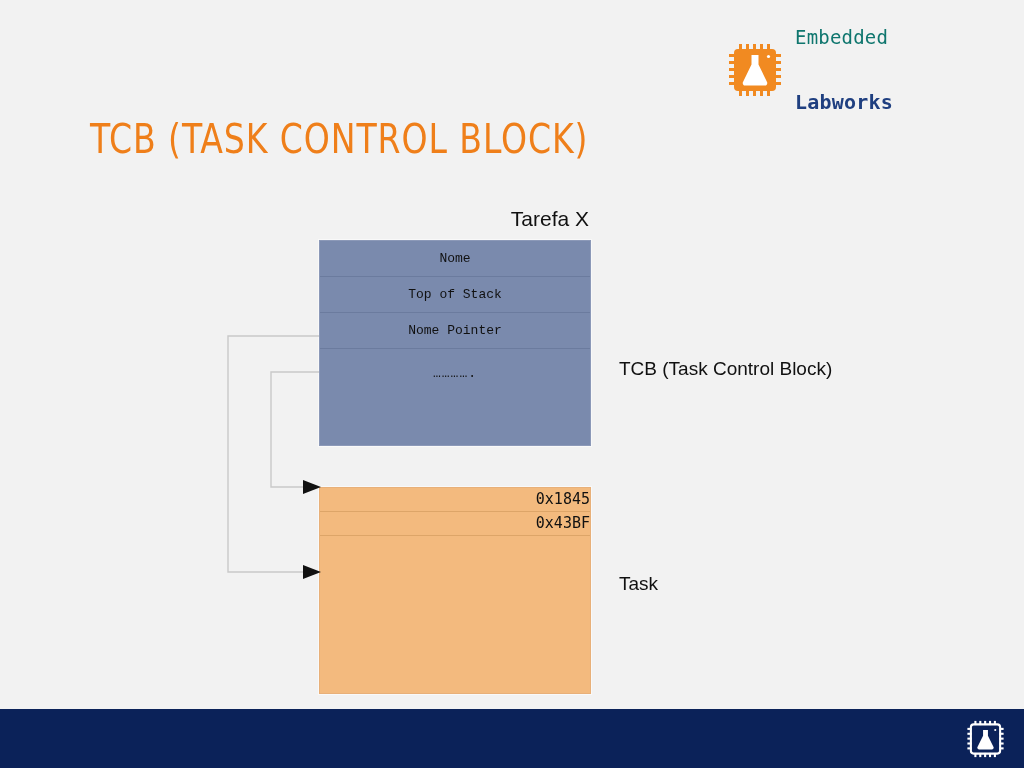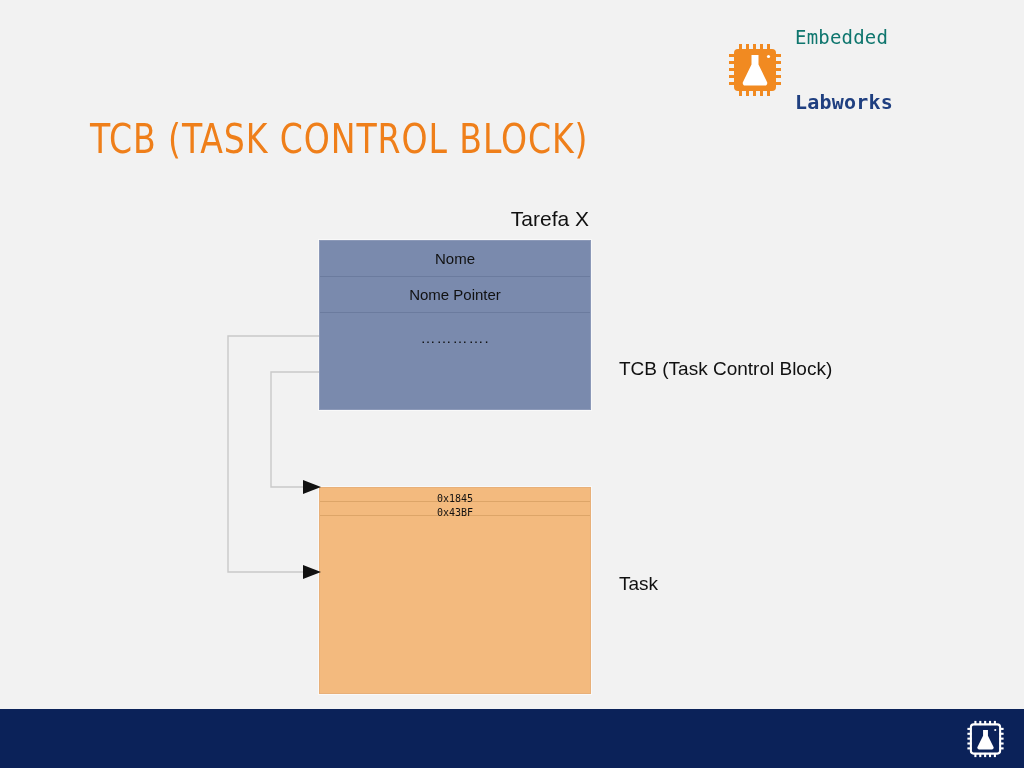--- a/index.html
+++ b/index.html
@@ -87,48 +87,49 @@
     top: 240px;
     width: 270px;
     background: #7a8aad;
     border: 1px solid #8c99b8;
     box-shadow: 0 0 0 1px rgba(255,255,255,0.55);
   }
   .tcb-row {
     height: 36px;
     line-height: 36px;
     text-align: center;
-    font-size: 15px;
+    font-size: 13px;
     color: #111;
     border-bottom: 1px solid #6b7b9e;
     box-sizing: border-box;
+    font-family: Liberation Mono, monospace;
   }
   .tcb-row.tall {
     height: 96px;
     line-height: 50px;
     border-bottom: none;
     letter-spacing: 1px;
   }
 
   .stack-block {
     position: absolute;
     left: 319px;
     top: 487px;
     width: 270px;
     height: 205px;
     background: #f3ba7e;
     border: 1px solid #e8b079;
     box-shadow: 0 0 0 1px rgba(255,255,255,0.55);
   }
   .stack-row {
-    height: 14px;
+    height: 24px;
     line-height: 22px;
-    text-align: center;
+    text-align: right;
     font-family: "DejaVu Sans Mono", monospace;
-    font-size: 10px;
+    font-size: 15px;
     color: #111;
     border-bottom: 1px solid #dda568;
     box-sizing: border-box;
   }
 
   
   .connector-svg {
     position: absolute;
     left: 0;
     top: 0;
@@ -204,20 +205,21 @@
 </div>
 
 <div class="slide-title">TCB (TASK CONTROL BLOCK)</div>
 
 <div class="diagram">
 
   <div class="task-label">Tarefa X</div>
 
   <div class="tcb-block">
     <div class="tcb-row">Nome</div>
+    <div class="tcb-row">Top of Stack</div>
     <div class="tcb-row">Nome Pointer</div>
     <div class="tcb-row tall">………….</div>
   </div>
 
   <div class="stack-block">
     <div class="stack-row">0x1845</div>
     <div class="stack-row">0x43BF</div>
   </div>
 
   <svg class="connector-svg" viewBox="0 0 1024 710">

